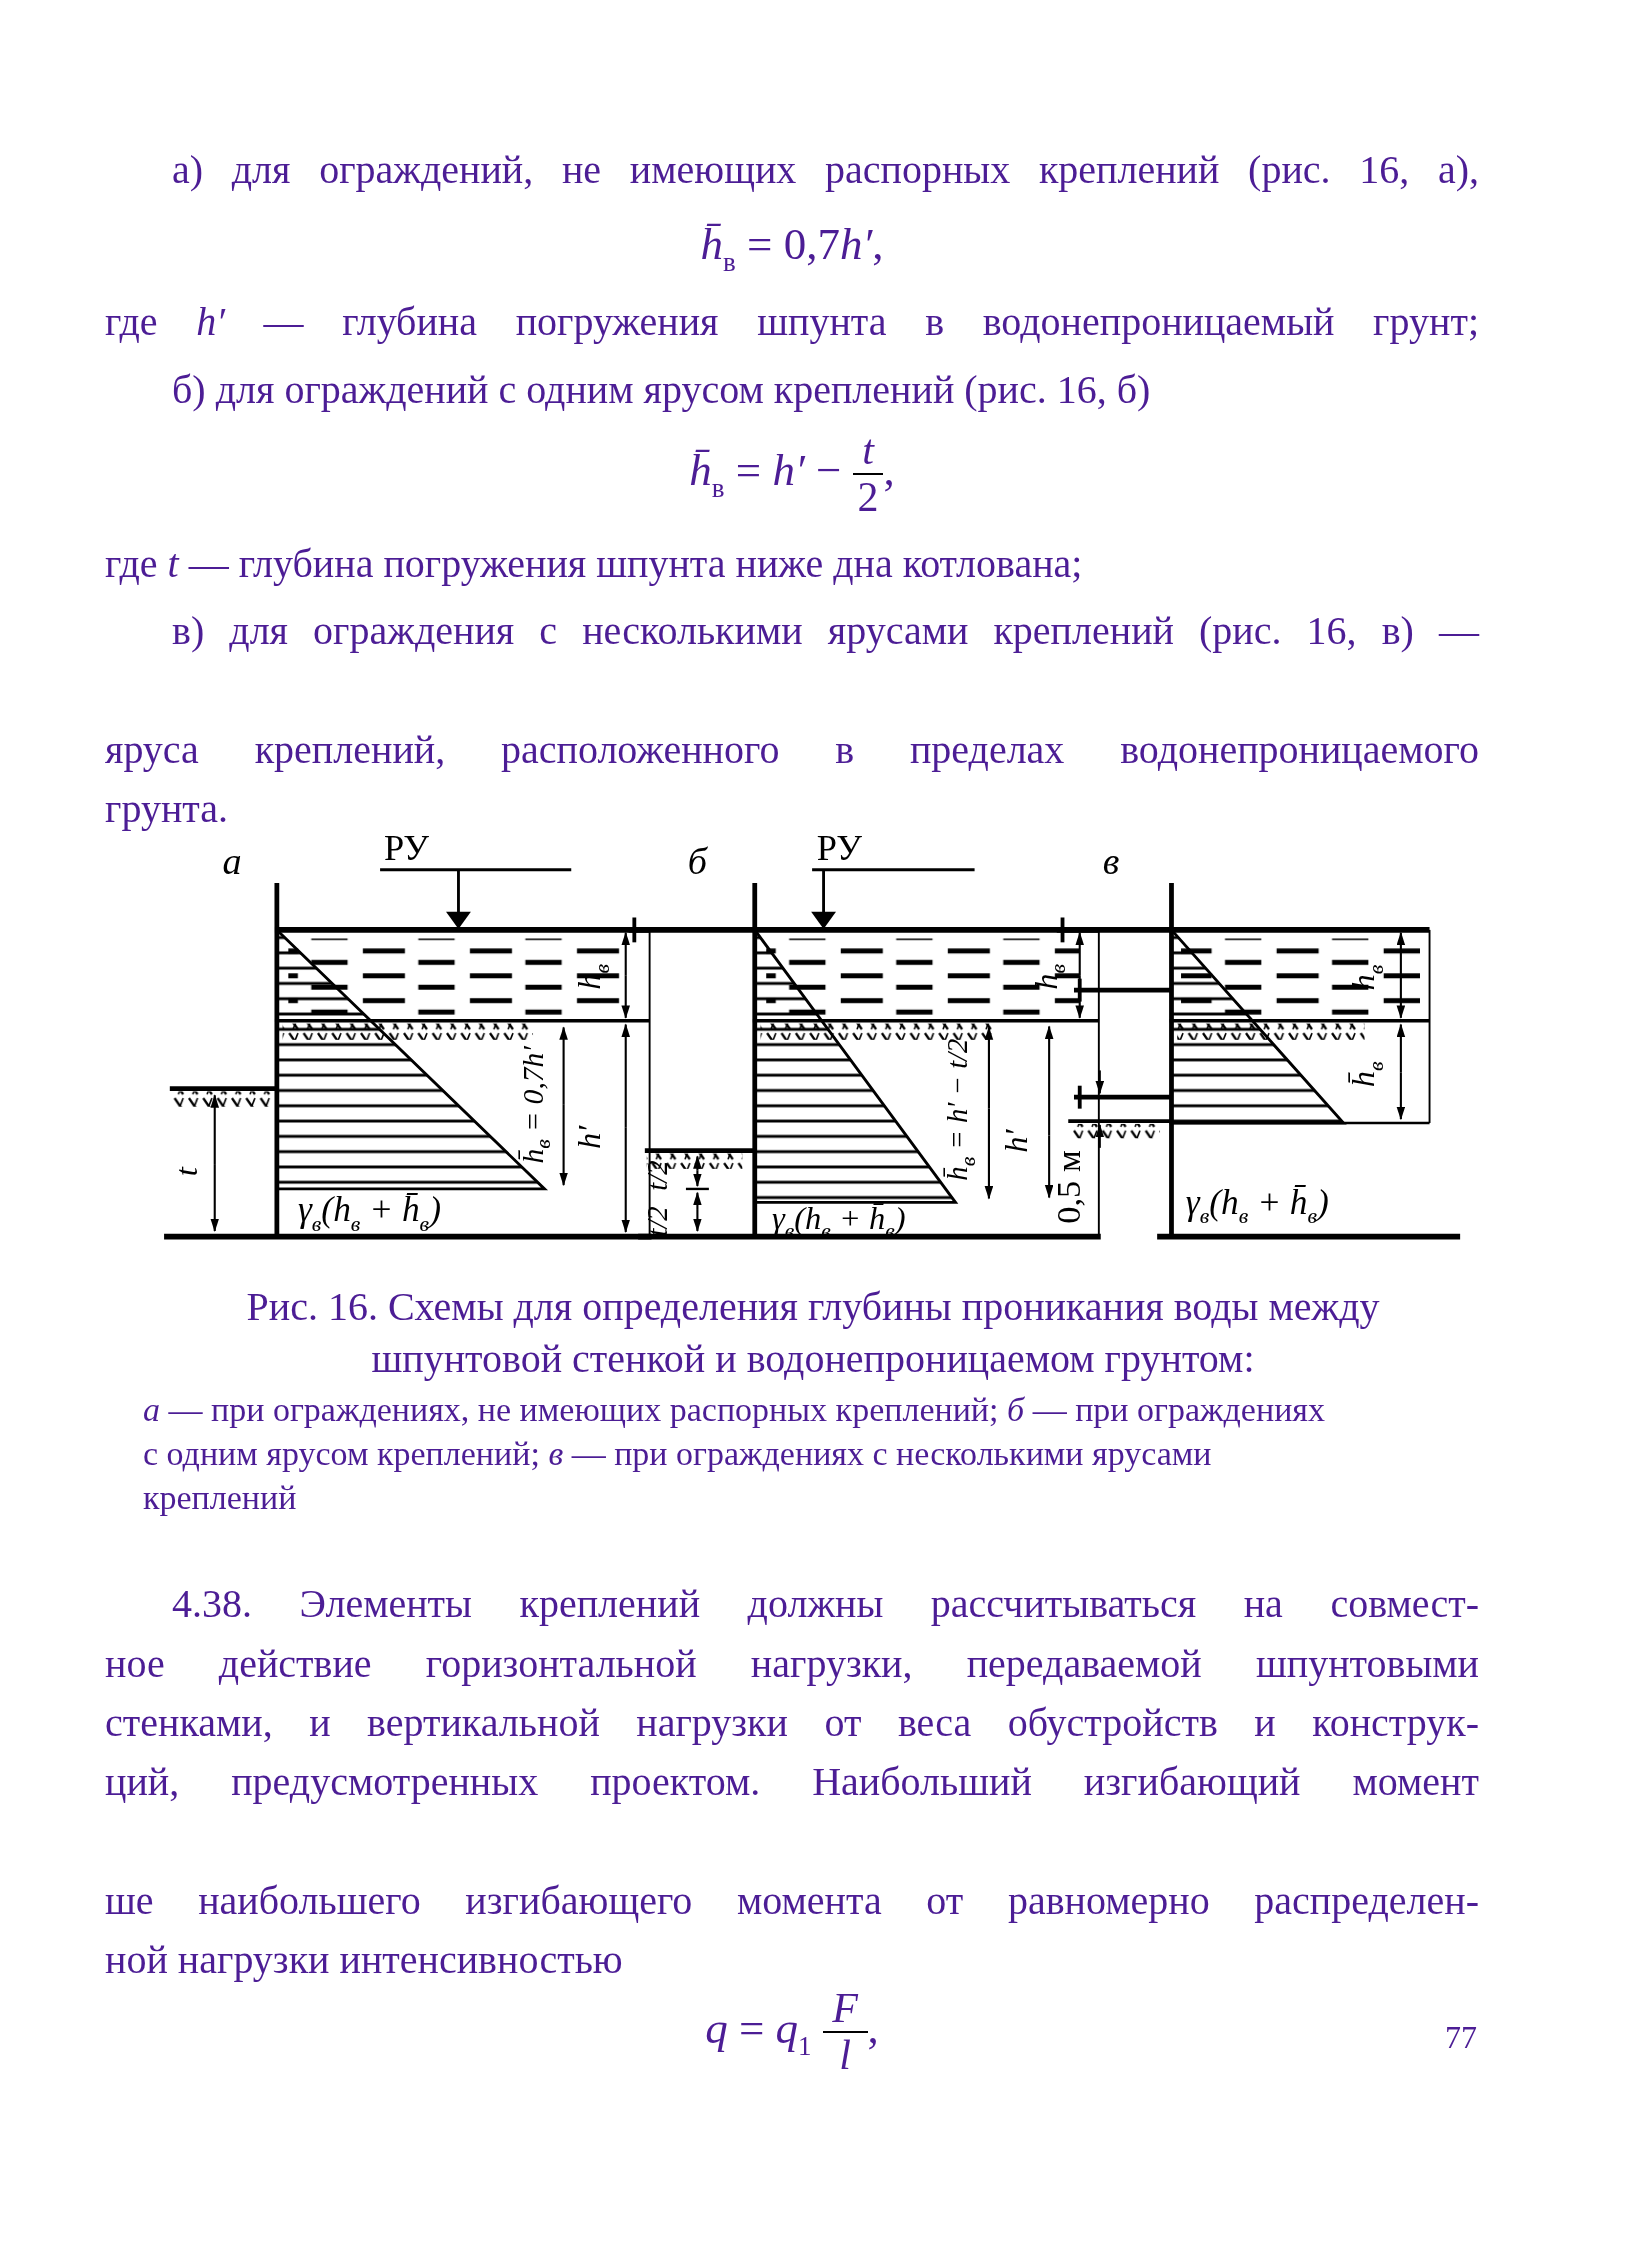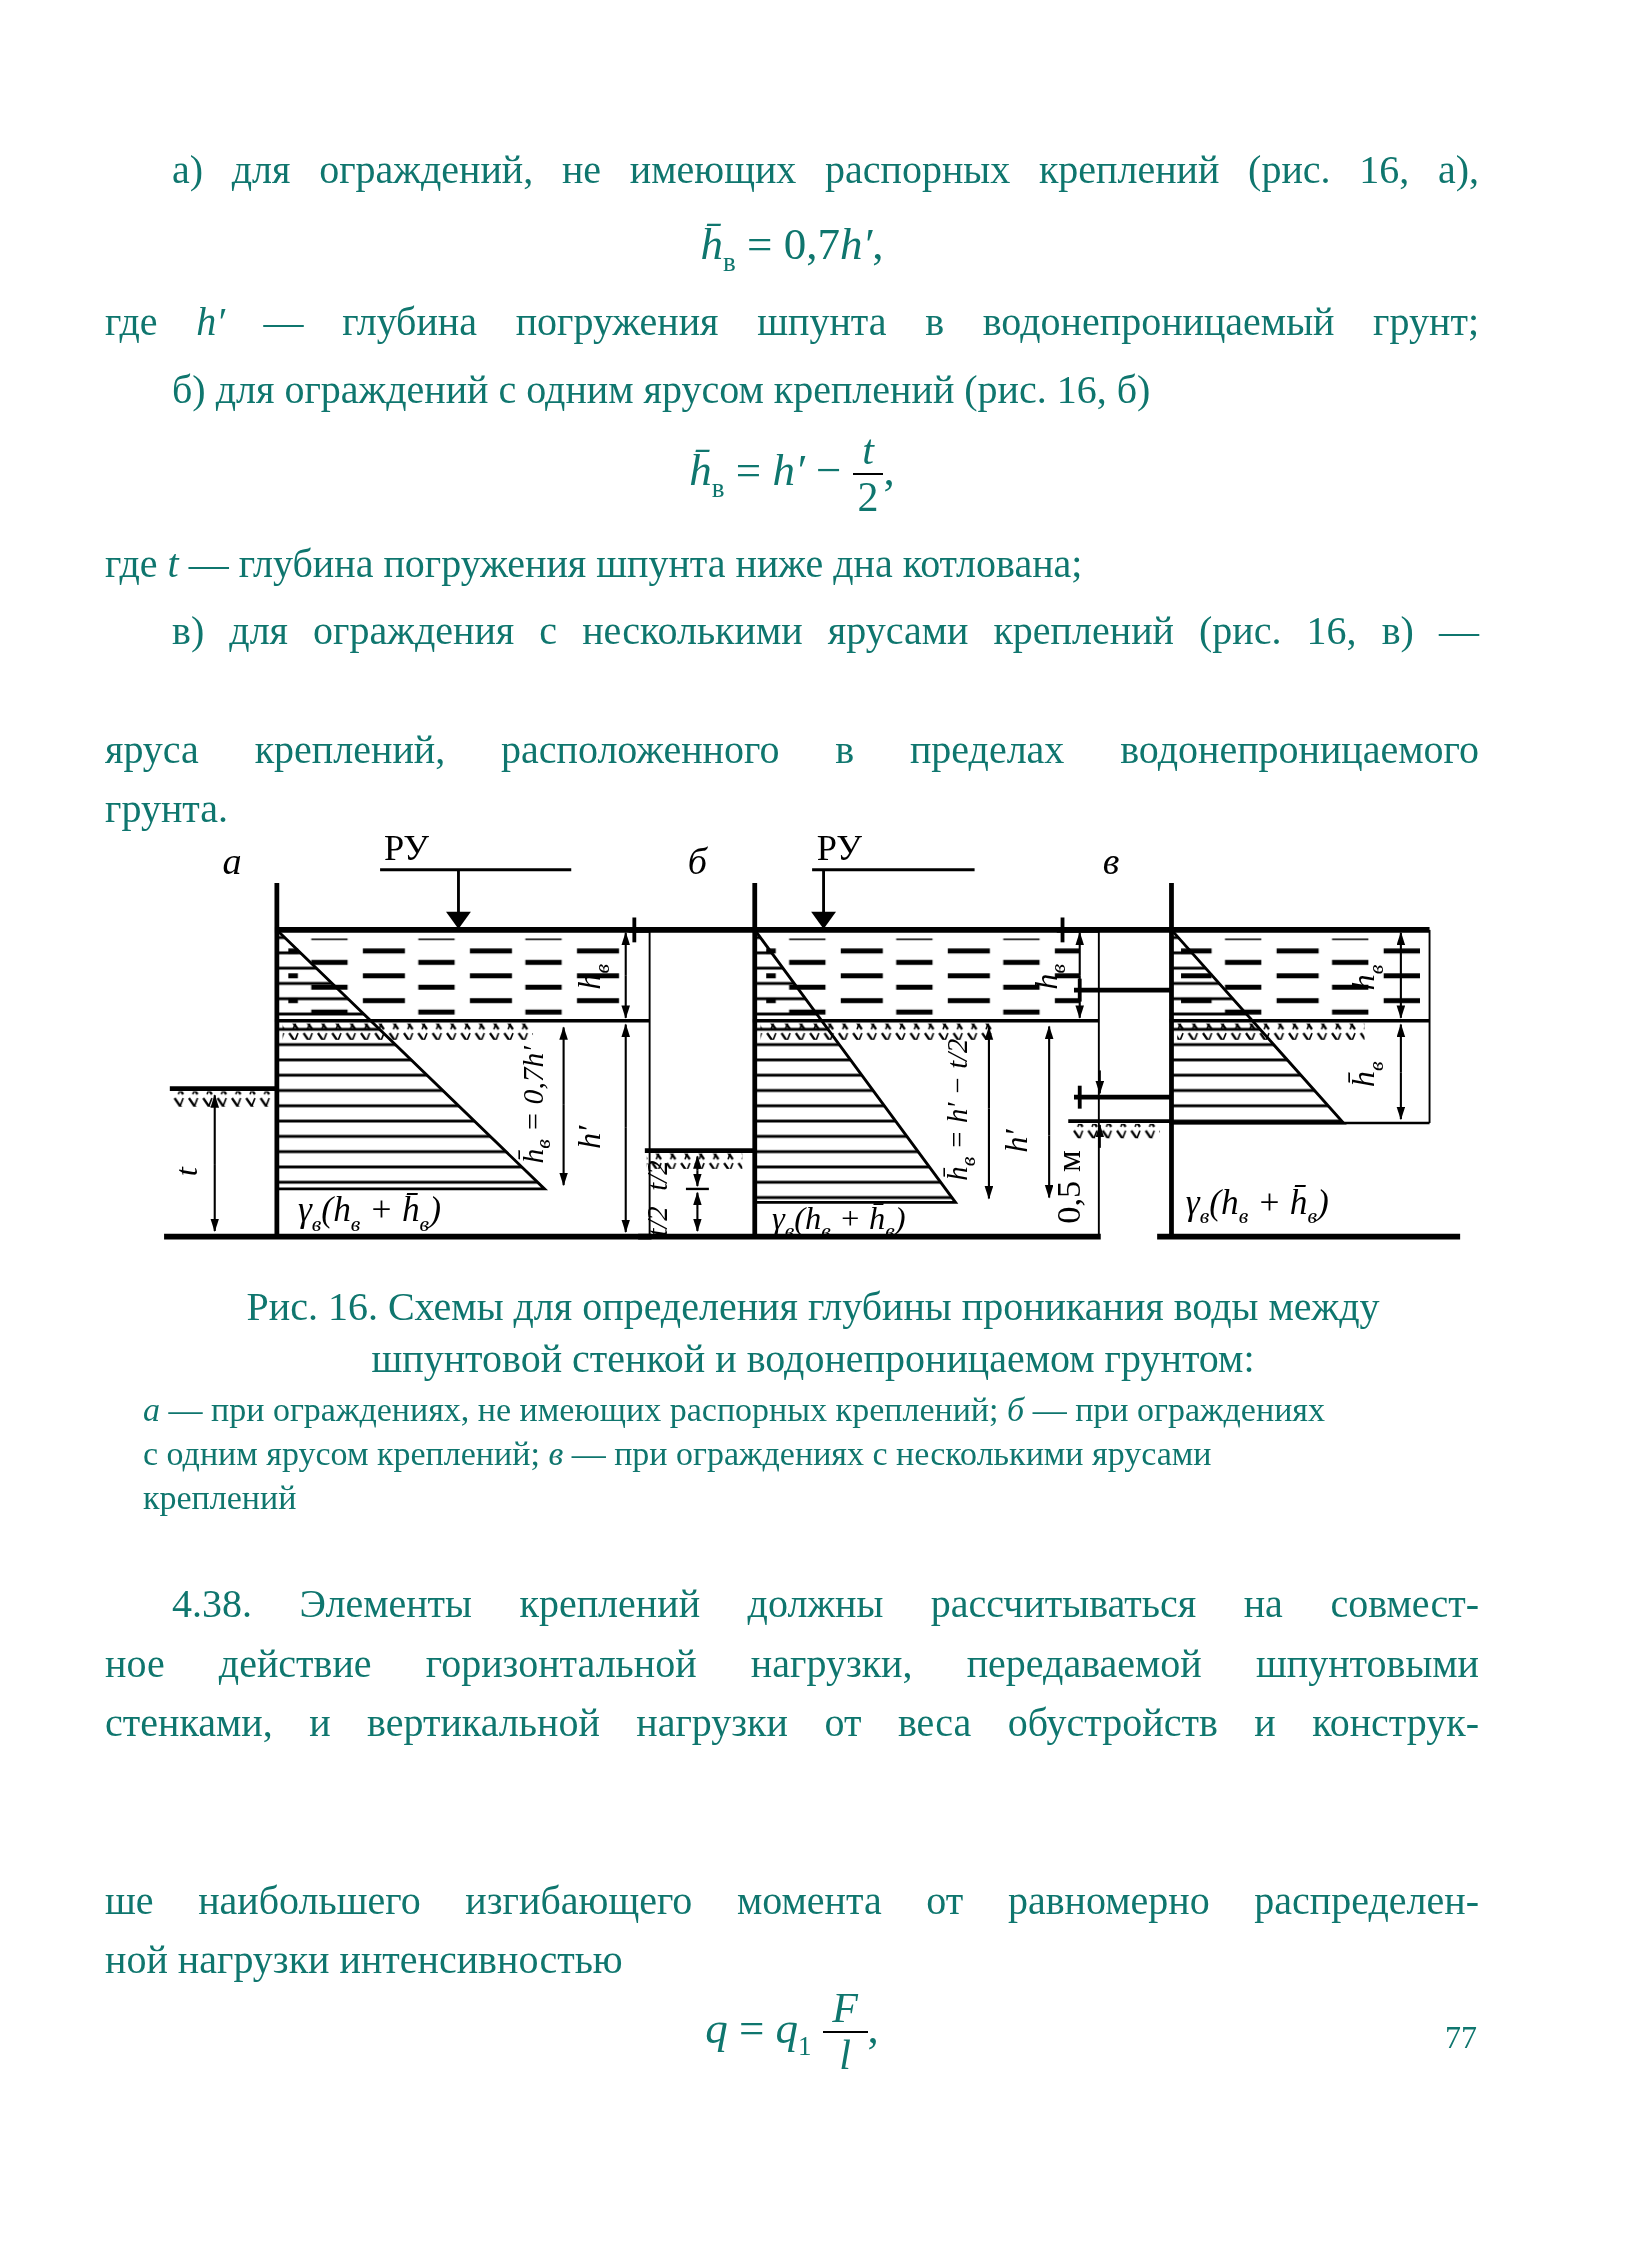--- a/index.html
+++ b/index.html
@@ -1,18 +1,18 @@
 <!DOCTYPE html>
 <html><head>
 <meta charset="utf-8">
 <style>
   html,body{margin:0;padding:0;background:#e8e8e8;}
   .page{
     position:relative;width:1626px;height:2257px;background:#ffffff;
-    font-family:"Liberation Serif",serif;color:#0f766e;margin:0 auto;overflow:hidden;
+    font-family:"Liberation Serif",serif;color:#4c1d95;margin:0 auto;overflow:hidden;
   }
   .tline{
     position:absolute;left:105px;width:1374px;font-size:40px;line-height:57px;
     white-space:nowrap;
   }
   .jline{white-space:normal;text-align:justify;text-align-last:justify;}
   .indent{text-indent:67px;}
   .it{font-style:italic;}
   .formula{
     position:absolute;left:105px;width:1374px;text-align:center;font-size:45px;
@@ -229,20 +229,21 @@
 
   <div class="legend" style="top:1388px">
     <div><span class="it">а</span><span> — при ограждениях, не имеющих распорных креплений; </span><span class="it">б</span><span> — при ограждениях</span></div>
     <div><span>с одним ярусом креплений; </span><span class="it">в</span><span> — при ограждениях с несколькими ярусами</span></div>
     <div><span>креплений</span></div>
   </div>
 
   <div class="tline jline indent" style="top:1575px">4.38. Элементы креплений должны рассчитываться на совмест-</div>
   <div class="tline jline" style="top:1635px">ное действие горизонтальной нагрузки, передаваемой шпунтовыми</div>
   <div class="tline jline" style="top:1694px">стенками, и вертикальной нагрузки от веса обустройств и конструк-</div>
+  <div class="tline jline" style="top:1753px">ций, предусмотренных проектом. Наибольший изгибающий момент</div>
   <div class="tline jline" style="top:1872px">ше наибольшего изгибающего момента от равномерно распределен-</div>
   <div class="tline" style="top:1931px">ной нагрузки интенсивностью</div>
 
   <div class="formula" style="top:1986px">
     <span class="it">q</span><span> = </span><span class="it">q</span><span class="sub">1</span>&nbsp;<span class="frac"><span class="num it">F</span><span class="den it">l</span></span><span>,</span>
   </div>
 
   <div class="pagenum">77</div>
 
 </div>

